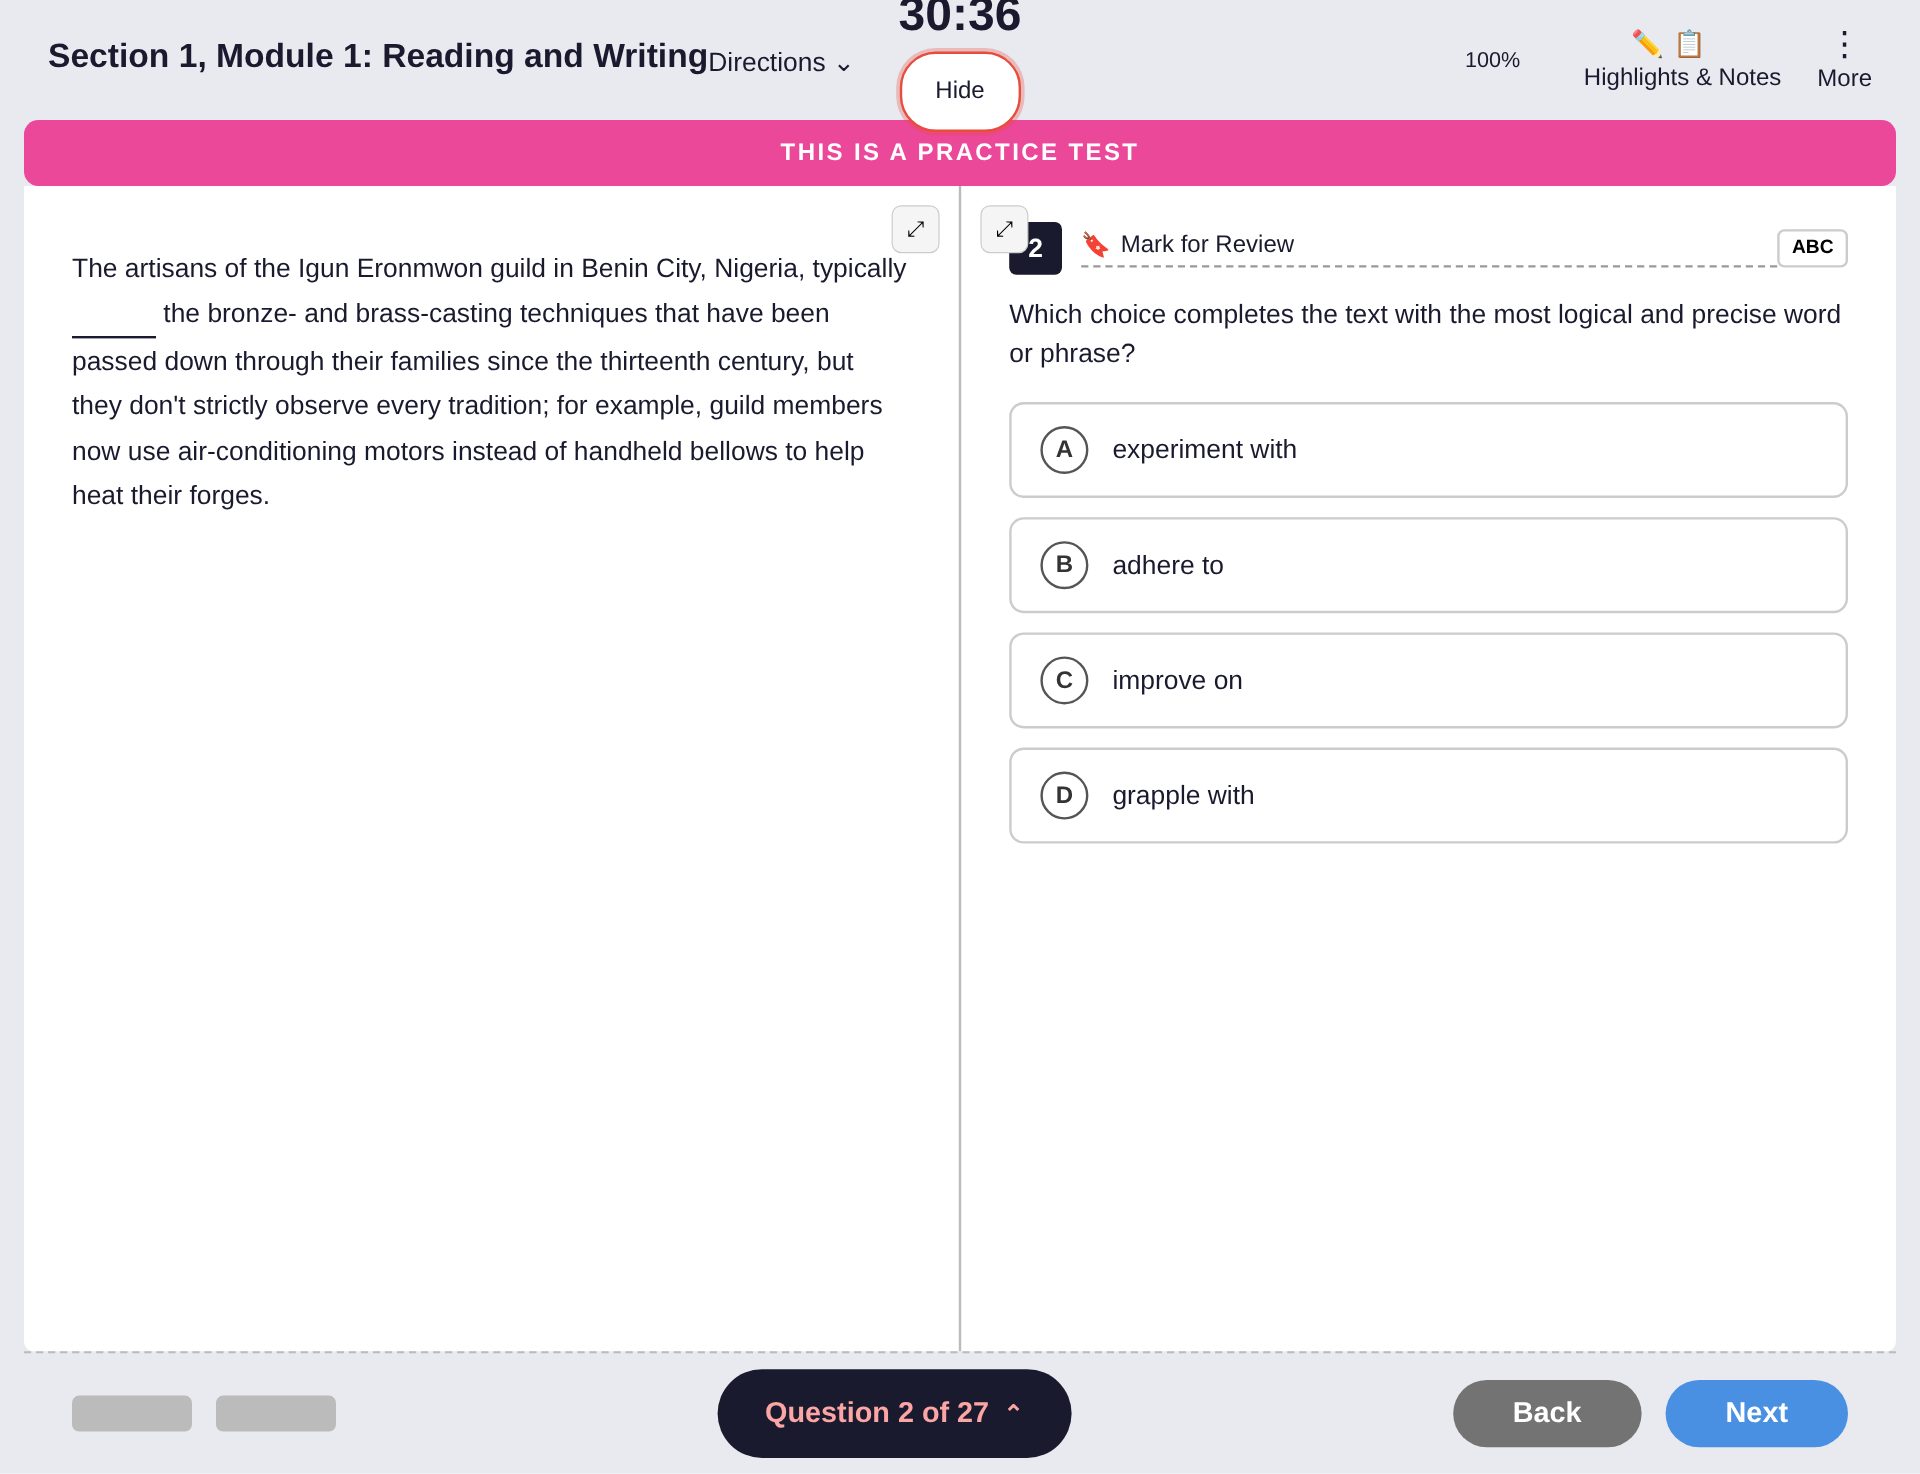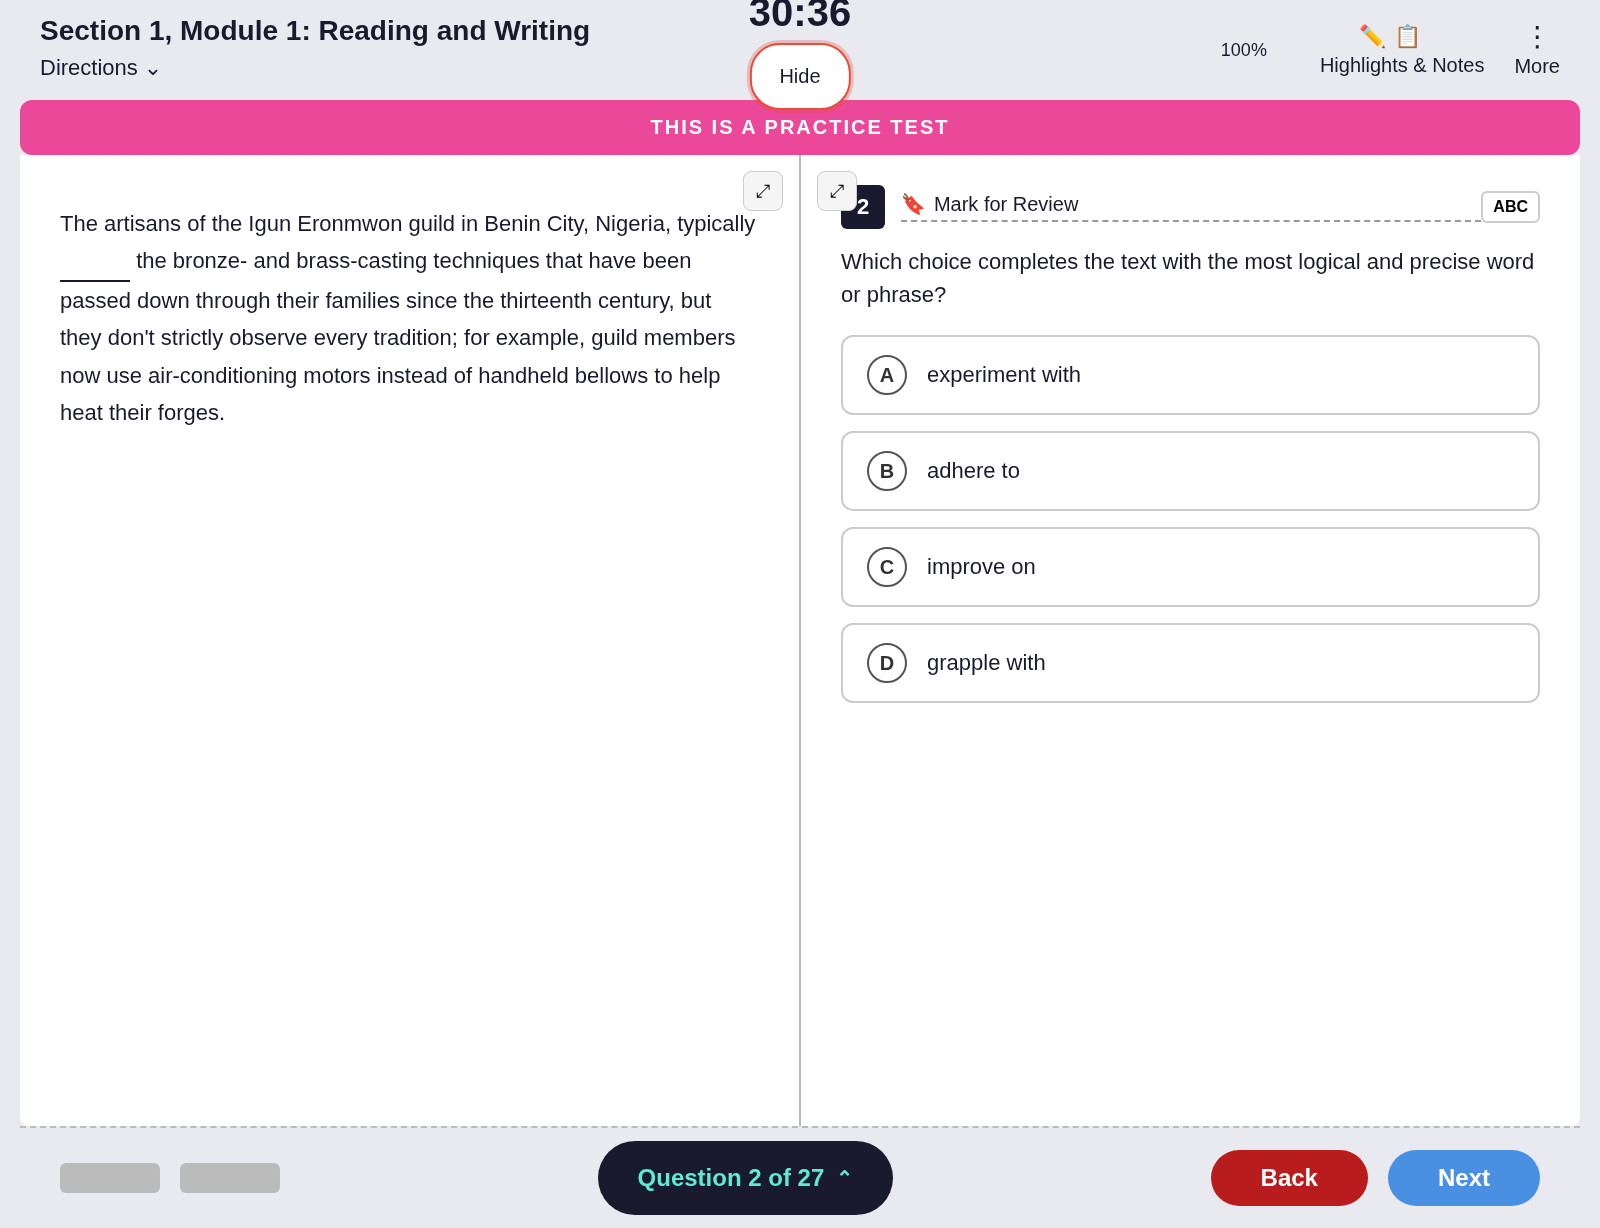--- a/index.html
+++ b/index.html
@@ -17,21 +17,21 @@
       background: #e8eaf0;
       height: 100px;
       display: flex;
       align-items: center;
       justify-content: space-between;
       padding: 0 40px;
       position: relative;
     }
     .top-bar-left {
       display: flex;
-      flex-direction: column;
+      flex-direction: row;
     }
     .section-title {
       font-size: 28px;
       font-weight: 700;
       color: #1a1a2e;
     }
     .directions-btn {
       display: flex;
       align-items: center;
       gap: 6px;
@@ -290,21 +290,21 @@
       gap: 20px;
     }
     .bottom-placeholder {
       width: 100px;
       height: 30px;
       background: #bbb;
       border-radius: 6px;
     }
     .question-counter-btn {
       background: #1a1a2e;
-      color: #5eead4;
+      color: #fca5a5;
       border: none;
       border-radius: 40px;
       padding: 23px 40px;
       font-size: 24px;
       font-weight: 700;
       cursor: pointer;
       display: flex;
       align-items: center;
       gap: 12px;
     }
@@ -317,21 +317,21 @@
     }
     .nav-btn {
       border: none;
       border-radius: 40px;
       padding: 14px 50px;
       font-size: 24px;
       font-weight: 700;
       cursor: pointer;
       color: white;
     }
-    .back-btn { background: #b91c1c; }
+    .back-btn { background: #737373; }
     .next-btn { background: #4a90e2; }
   </style>
 </head>
 <body>
 
 <div class="top-bar">
   <div class="top-bar-left">
     <span class="section-title">Section 1, Module 1: Reading and Writing</span>
     <button class="directions-btn">
       <span>Directions</span>

